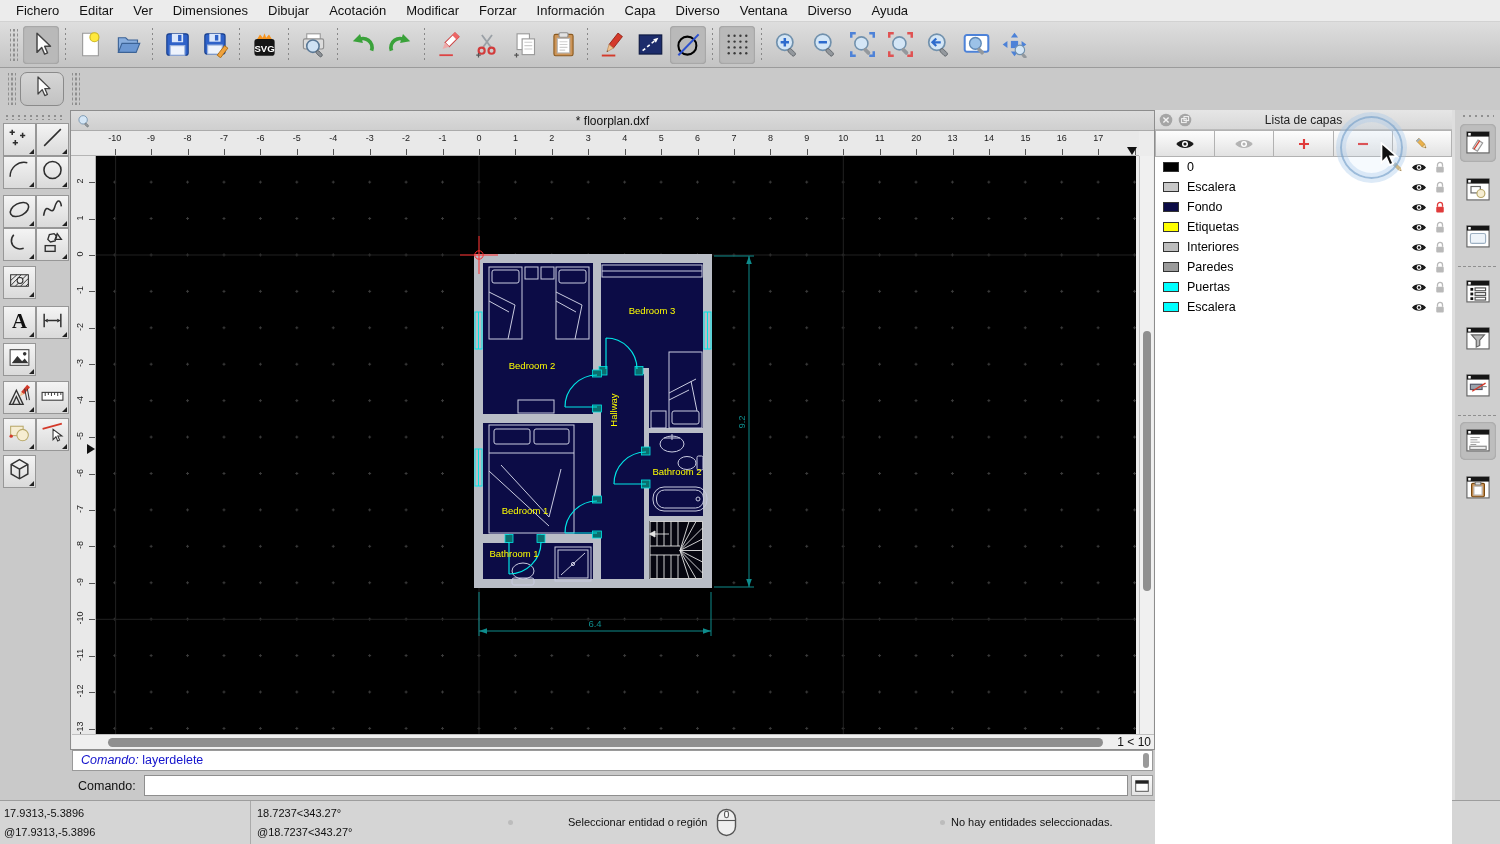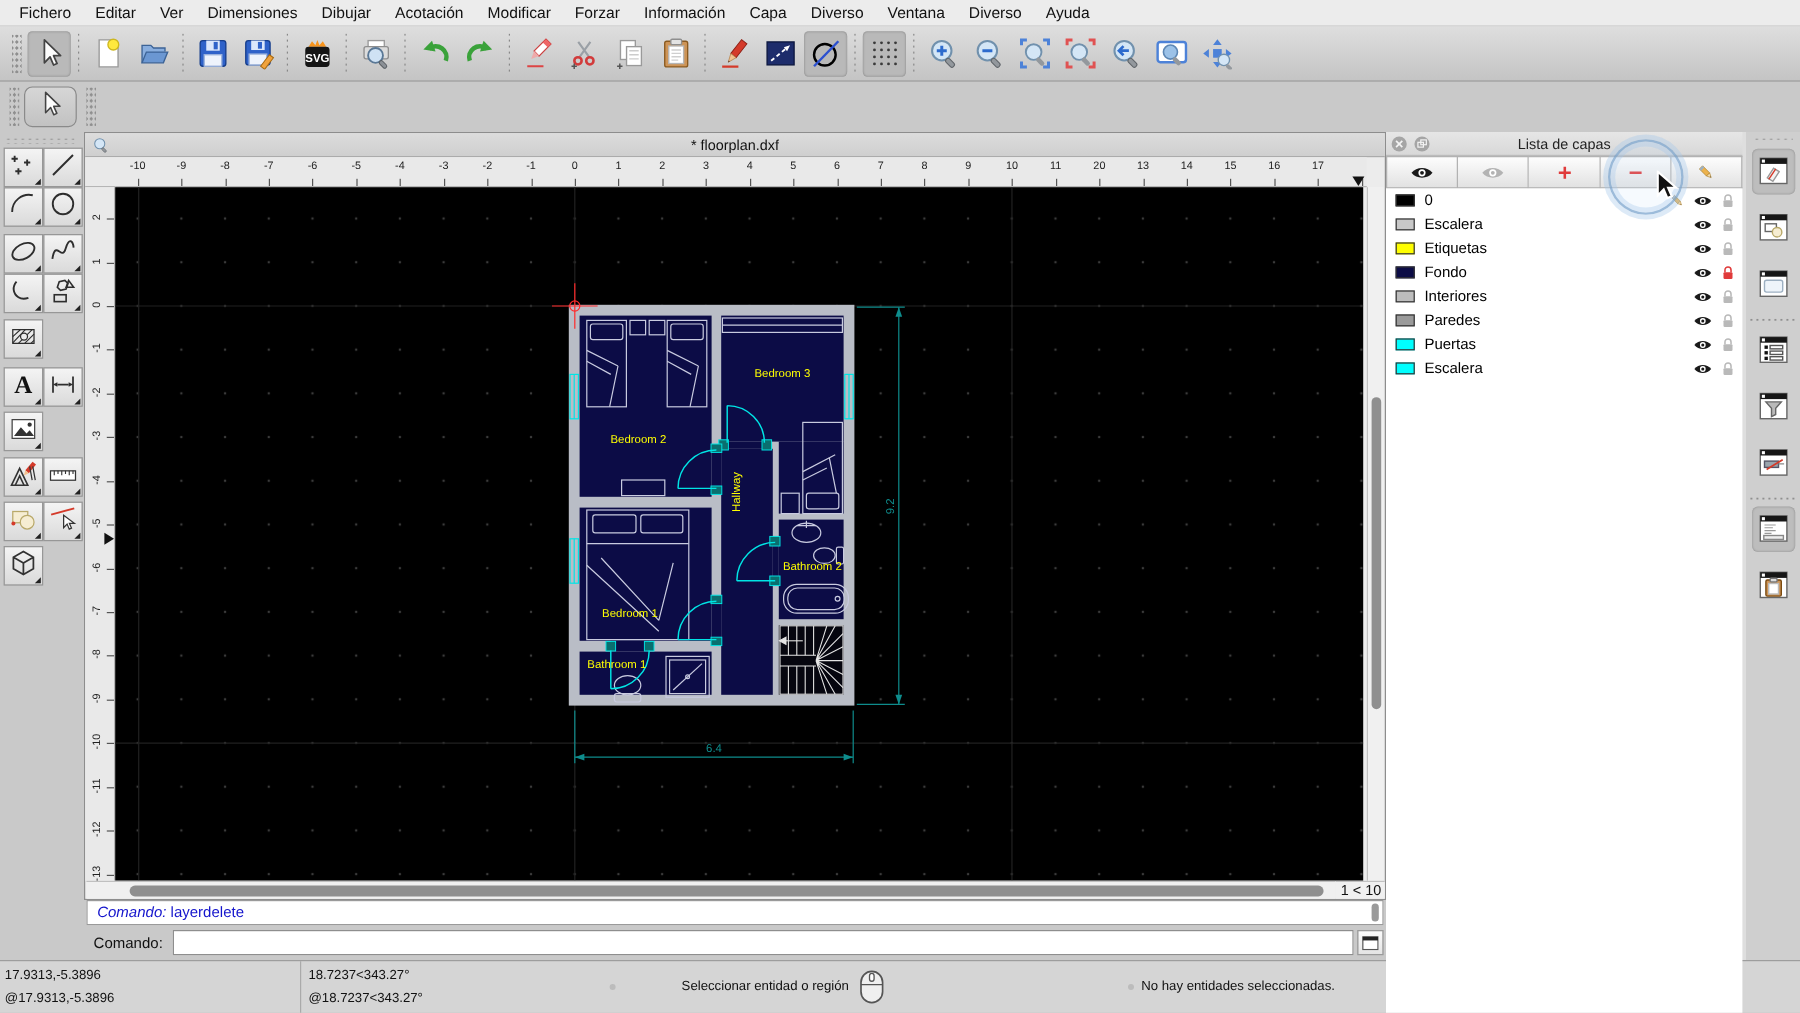--- a/index.html
+++ b/index.html
@@ -909,50 +909,50 @@
             </svg>
           </span>
           <span class="mini">
             <svg viewBox="0 0 14 18">
               <path d="M3.5 8V5.5a3.5 3.5 0 0 1 7 0V8" fill="none" stroke="#b9b9b9" stroke-width="1.8"></path>
               <rect x="1.8" y="8" width="10.4" height="8" rx="1.4" fill="#b9b9b9"></rect>
             </svg>
           </span>
         </div>
         <div class="layer-row">
-          <span class="layer-swatch" style="background: rgb(255, 255, 0);"></span>
-          <span class="layer-name">Etiquetas</span>
+          <span class="layer-swatch" style="background: rgb(12, 12, 70);"></span>
+          <span class="layer-name">Fondo</span>
           <span class="mini">
             <svg viewBox="0 0 24 15">
               <path d="M1.5 7.5C6.5 1 17.5 1 22.5 7.5 17.5 14 6.5 14 1.5 7.5z" fill="#1a1a1a"></path>
               <circle cx="12" cy="7.5" r="3.6" fill="#fff"></circle>
               <circle cx="12" cy="7.5" r="1.9" fill="#1a1a1a"></circle>
             </svg>
           </span>
           <span class="mini">
             <svg viewBox="0 0 14 18">
-              <path d="M3.5 8V5.5a3.5 3.5 0 0 1 7 0V8" fill="none" stroke="#b9b9b9" stroke-width="1.8"></path>
-              <rect x="1.8" y="8" width="10.4" height="8" rx="1.4" fill="#b9b9b9"></rect>
+              <path d="M3.5 8V5.5a3.5 3.5 0 0 1 7 0V8" fill="none" stroke="#e03b3b" stroke-width="1.8"></path>
+              <rect x="1.8" y="8" width="10.4" height="8" rx="1.4" fill="#e03b3b"></rect>
             </svg>
           </span>
         </div>
         <div class="layer-row">
-          <span class="layer-swatch" style="background: rgb(12, 12, 70);"></span>
-          <span class="layer-name">Fondo</span>
+          <span class="layer-swatch" style="background: rgb(255, 255, 0);"></span>
+          <span class="layer-name">Etiquetas</span>
           <span class="mini">
             <svg viewBox="0 0 24 15">
               <path d="M1.5 7.5C6.5 1 17.5 1 22.5 7.5 17.5 14 6.5 14 1.5 7.5z" fill="#1a1a1a"></path>
               <circle cx="12" cy="7.5" r="3.6" fill="#fff"></circle>
               <circle cx="12" cy="7.5" r="1.9" fill="#1a1a1a"></circle>
             </svg>
           </span>
           <span class="mini">
             <svg viewBox="0 0 14 18">
-              <path d="M3.5 8V5.5a3.5 3.5 0 0 1 7 0V8" fill="none" stroke="#e03b3b" stroke-width="1.8"></path>
-              <rect x="1.8" y="8" width="10.4" height="8" rx="1.4" fill="#e03b3b"></rect>
+              <path d="M3.5 8V5.5a3.5 3.5 0 0 1 7 0V8" fill="none" stroke="#b9b9b9" stroke-width="1.8"></path>
+              <rect x="1.8" y="8" width="10.4" height="8" rx="1.4" fill="#b9b9b9"></rect>
             </svg>
           </span>
         </div>
         <div class="layer-row">
           <span class="layer-swatch" style="background: rgb(189, 189, 189);"></span>
           <span class="layer-name">Interiores</span>
           <span class="mini">
             <svg viewBox="0 0 24 15">
               <path d="M1.5 7.5C6.5 1 17.5 1 22.5 7.5 17.5 14 6.5 14 1.5 7.5z" fill="#1a1a1a"></path>
               <circle cx="12" cy="7.5" r="3.6" fill="#fff"></circle>

